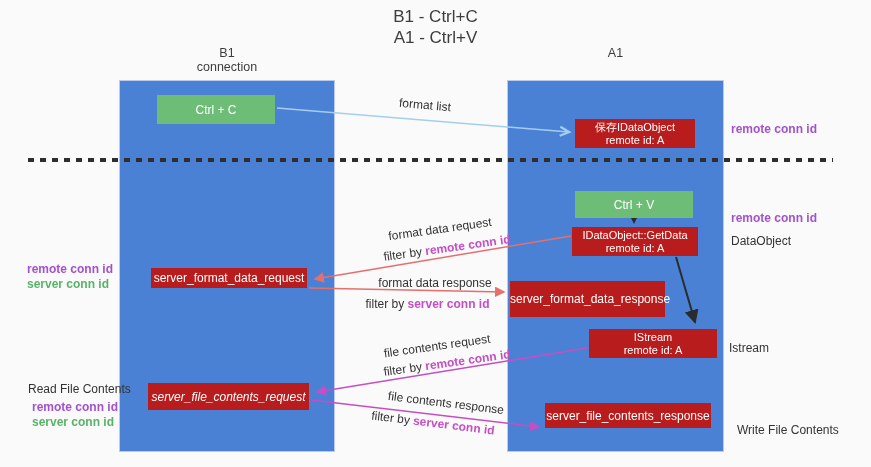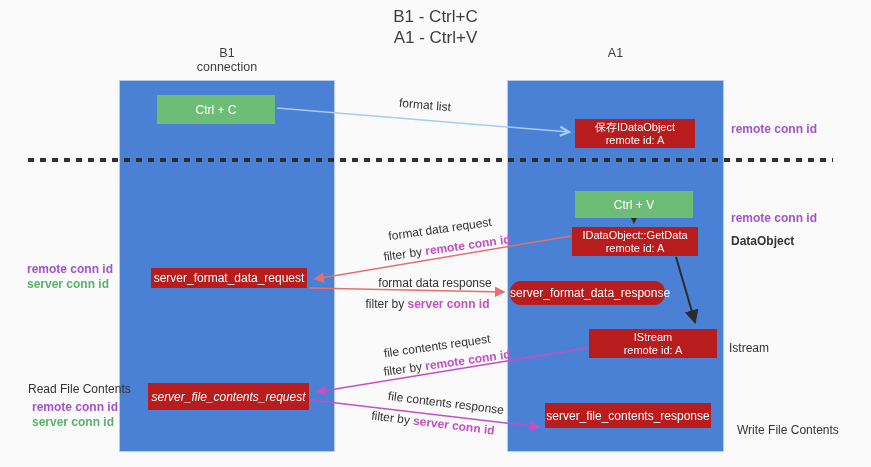--- a/index.html
+++ b/index.html
@@ -85,21 +85,21 @@
 
   <div class="abs node orange two" style="left:572px;top:227px;width:126px;height:29px;">
     <span>IDataObject::GetData</span>
     <span>remote id: A</span>
   </div>
 
   <div class="abs node orange one" style="left:151px;top:268px;width:156px;height:20px;">
     <span>server_format_data_request</span>
   </div>
 
-  <div class="abs node orange one" style="left:510px;top:281px;width:155px;height:24px;border-radius:11px;">
+  <div class="abs node orange one" style="left:510px;top:281px;width:155px;height:36px;">
     <span>server_format_data_response</span>
   </div>
 
   <div class="abs node orange two" style="left:589px;top:329px;width:128px;height:29px;">
     <span>IStream</span>
     <span>remote id: A</span>
   </div>
 
   <div class="abs node orange one" style="left:148px;top:383px;width:161px;height:27px;font-style:italic;">
     <span>server_file_contents_request</span>
@@ -132,17 +132,17 @@
   </div>
 
   <div class="abs mlabel emph-purple" style="left:27px;top:262px;">remote conn id</div>
   <div class="abs mlabel emph-green" style="left:27px;top:277px;">server conn id</div>
   <div class="abs mlabel" style="left:28px;top:382px;color:#333;">Read File Contents</div>
   <div class="abs mlabel emph-purple" style="left:32px;top:400px;">remote conn id</div>
   <div class="abs mlabel emph-green" style="left:32px;top:415px;">server conn id</div>
 
   <div class="abs mlabel emph-purple" style="left:731px;top:122px;">remote conn id</div>
   <div class="abs mlabel emph-purple" style="left:731px;top:211px;">remote conn id</div>
-  <div class="abs mlabel" style="left:731px;top:234px;color:#333;font-weight:bold;">DataObject</div>
+  <div class="abs mlabel" style="left:731px;top:234px;color:#333;">DataObject</div>
   <div class="abs mlabel" style="left:729px;top:341px;color:#333;">Istream</div>
   <div class="abs mlabel" style="left:737px;top:423px;color:#333;">Write File Contents</div>
 
 </div>
 
 </body></html>

